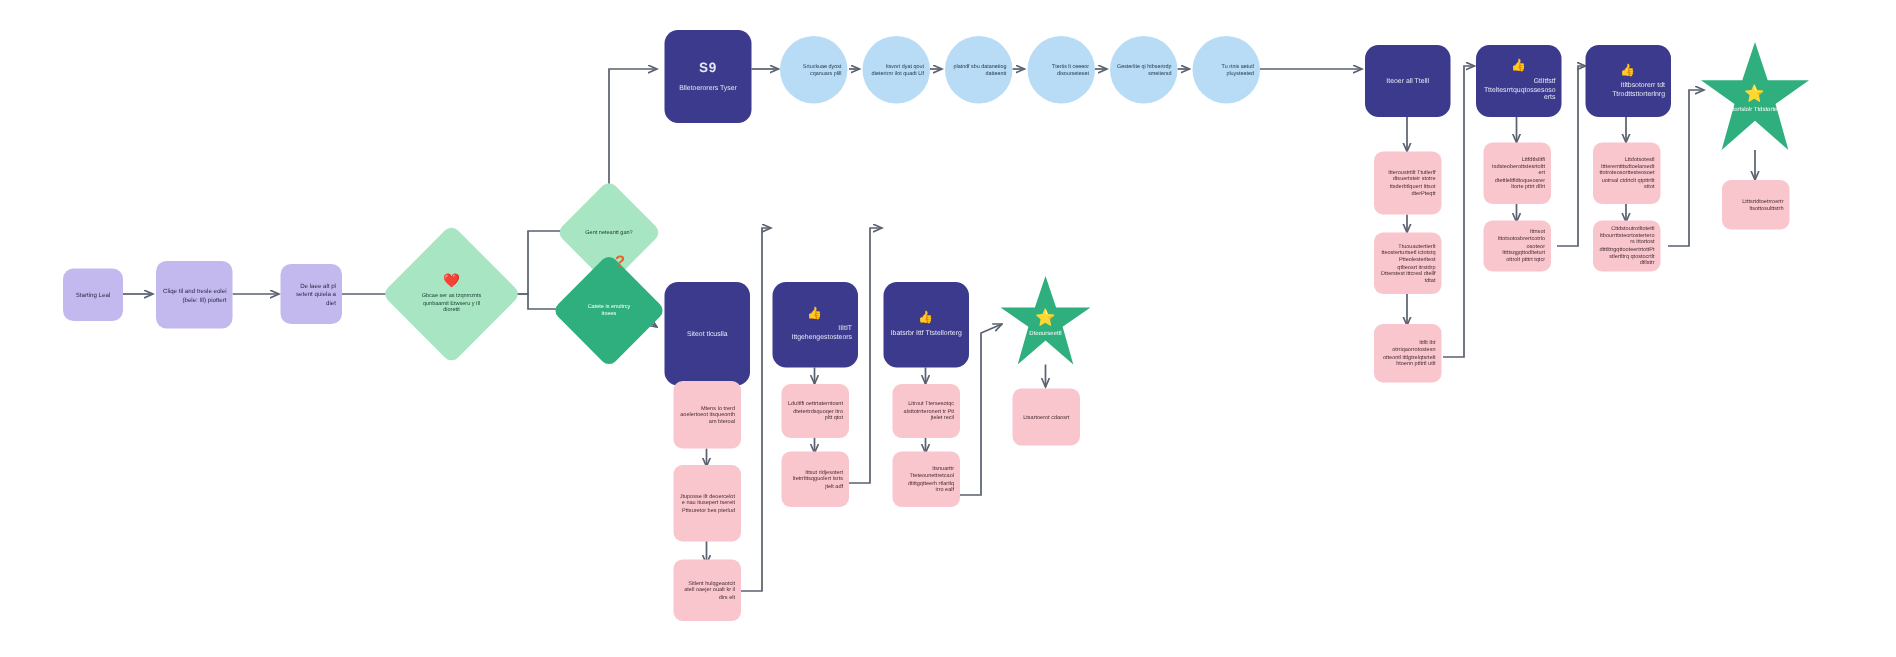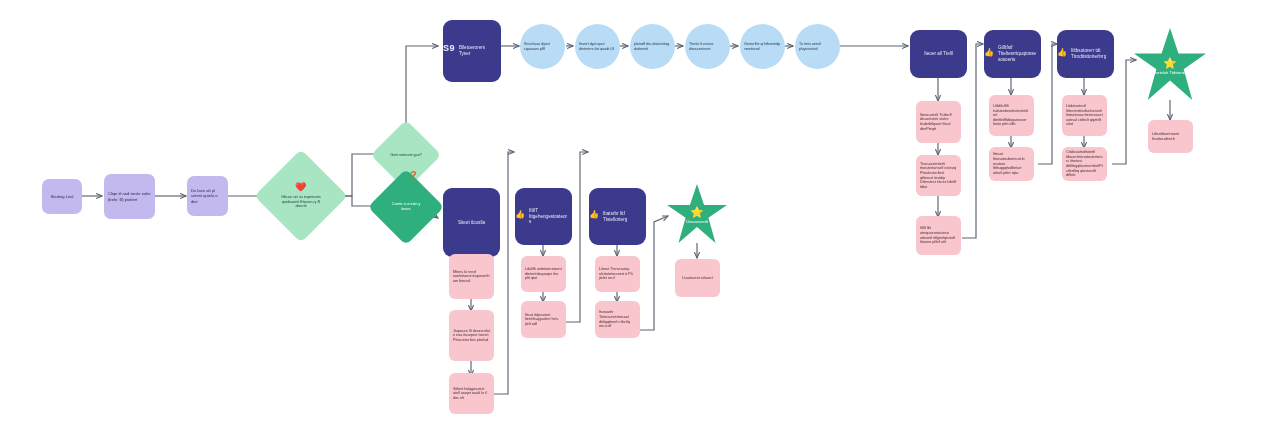--- a/index.html
+++ b/index.html
@@ -22,24 +22,24 @@
     left: 0;
     top: 0;
     width: 1264px;
     height: 438px;
     pointer-events: none;
   }
   .node {
     position: absolute;
     box-sizing: border-box;
     display: flex;
-    flex-direction: row;
+    flex-direction: column;
     align-items: center;
     justify-content: center;
-    text-align: left;
+    text-align: right;
     line-height: 1.25;
     color: #2b2b3a;
     overflow: hidden;
   }
   .node .label {
     display: block;
     padding: 0 4px;
     word-break: break-word;
   }
 

